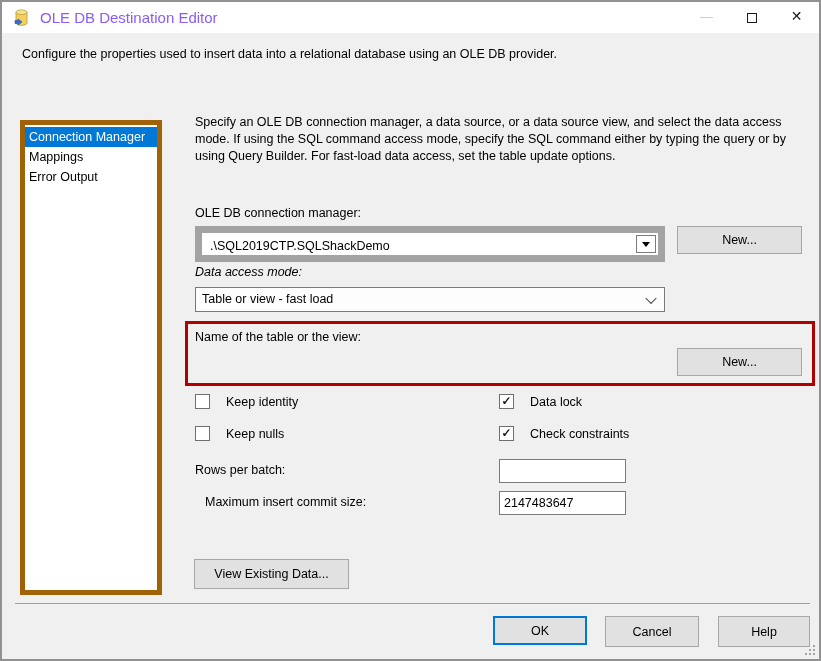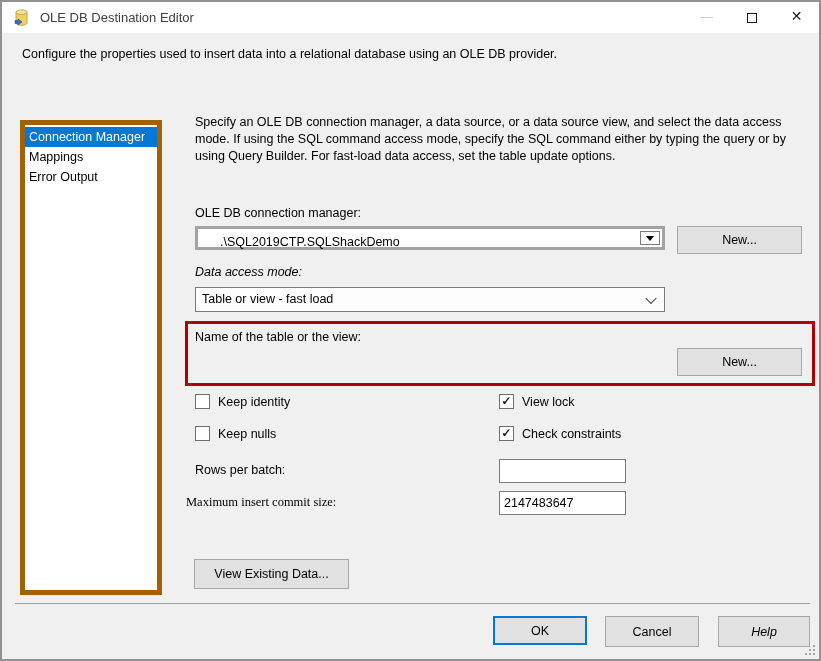--- a/index.html
+++ b/index.html
@@ -7,21 +7,21 @@
   .window {
     position:relative; width:821px; height:661px;
     background:#f0f0f0; border:2px solid #919191; overflow:hidden;
   }
   .titlebar {
     position:absolute; left:0; top:0; right:0; height:31px; background:#ffffff;
   }
   .title-icon { position:absolute; left:10px; top:6px; width:20px; height:20px; }
   .title-text {
     position:absolute; left:38px; top:0; height:31px; line-height:31px;
-    font-size:13px; color:#404040;
+    font-size:15px; color:#8b5cf6;
   }
   .win-btn {
     position:absolute; top:0; width:45px; height:31px; text-align:center;
     line-height:29px; font-size:13px; color:#1a1a1a; cursor:default;
   }
   .btn-min { right:90px; color:#c8c8c8; }
   .btn-max { right:45px; }
   .max-glyph { display:inline-block; width:10px; height:10px; border:1px solid #1a1a1a; vertical-align:middle; }
   .btn-close { right:0; font-size:14px; }
   .desc { position:absolute; left:20px; top:45px; font-size:12.5px; color:#000; }
@@ -31,22 +31,22 @@
     background:#ffffff; border:5px solid #a16207; padding-top:2px;
   }
   .list-item { height:20px; line-height:20px; padding-left:4px; font-size:12.5px; color:#000000; }
   .list-item.selected { background:#0078d7; color:#ffffff; width:calc(100% - 0px); }
 
   .instructions { position:absolute; left:193px; top:112px; width:620px; font-size:12.5px; line-height:17px; color:#000; }
 
   .field-label { position:absolute; font-size:12.5px; color:#000; }
 
   .combo-classic {
-    position:absolute; left:193px; width:470px; height:24px; background:#fff;
-    border:3px solid #a3a3a3; font-size:12.5px; line-height:26px; padding-left:22px; color:#000;
+    position:absolute; left:193px; width:470px; height:36px; background:#fff;
+    border:7px solid #a3a3a3; font-size:12.5px; line-height:26px; padding-left:8px; color:#000;
   }
   .combo-classic .arrow-btn {
     position:absolute; right:2px; top:2px; bottom:2px; width:20px; background:#fff;
     border:1px solid #7c7c7c; display:flex; align-items:center; justify-content:center;
   }
   .tri-down { width:0; height:0; border-left:4px solid transparent; border-right:4px solid transparent; border-top:5px solid #000; }
 
   .combo-flat {
     position:absolute; left:193px; width:470px; background:#fdfdfd;
     border:1px solid #7a7a7a; font-size:12.5px; padding-left:6px; color:#000;
@@ -61,21 +61,21 @@
   .push-btn {
     position:absolute; background:#e1e1e1; border:1px solid #a7a7a7;
     font-size:12.5px; color:#000; display:flex; align-items:center; justify-content:center;
     font-family:"Liberation Sans", sans-serif;
   }
   .highlight-rect {
     position:absolute; left:183px; top:319px; width:630px; height:65px;
     border:3px solid #b00000; pointer-events:none;
   }
 
-  .checkbox-row { position:absolute; display:flex; align-items:center; font-size:12.5px; color:#000; }
+  .checkbox-row { position:absolute; display:flex; align-items:center; font-size:12.5px; color:#000;gap:8px; }
   .checkbox {
     width:15px; height:15px; background:#fff; border:1px solid #6e6e6e; margin-right:8px;
     font-size:12px; line-height:13px; text-align:center; color:#1a1a1a; font-weight:bold;
   }
   .text-input {
     position:absolute; width:127px; height:24px; background:#fff; border:1px solid #7a7a7a;
     font-size:12.5px; padding:0 4px; font-family:"Liberation Sans", sans-serif; color:#000;
   }
   .separator { position:absolute; left:13px; top:601px; width:795px; height:1px; background:#a0a0a0; }
 
@@ -129,43 +129,43 @@
 
   <div class="field-label" style="left:193px; top:328px;">Name of the table or the view:</div>
   <button class="push-btn" style="left:675px; top:346px; width:125px; height:28px;">New...</button>
 
   <div class="checkbox-row" style="left:193px; top:392px;">
     <span class="checkbox"></span>
     <span>Keep identity</span>
   </div>
   <div class="checkbox-row" style="left:497px; top:392px;">
     <span class="checkbox">✓</span>
-    <span>View lock</span>
+    <span>Data lock</span>
   </div>
   <div class="checkbox-row" style="left:193px; top:424px;">
     <span class="checkbox"></span>
     <span>Keep nulls</span>
   </div>
   <div class="checkbox-row" style="left:497px; top:424px;">
     <span class="checkbox">✓</span>
     <span>Check constraints</span>
   </div>
 
   <div class="field-label" style="left:193px; top:461px;">Rows per batch:</div>
   <input class="text-input" style="left: 497px; top: 457px;" value="">
 
-  <div class="field-label" style="left:184px; top:493px;font-family:Liberation Serif, serif;">Maximum insert commit size:</div>
+  <div class="field-label" style="left:203px; top:493px;">Maximum insert commit size:</div>
   <input class="text-input" style="left: 497px; top: 489px;" value="2147483647">
 
   <button class="push-btn" style="left:192px; top:557px; width:155px; height:30px;">View Existing Data...</button>
 
   <div class="separator"></div>
   <button class="push-btn ok-btn" style="left:491px; top:614px; width:94px; height:29px;text-align:right;">OK</button>
   <button class="push-btn" style="left:603px; top:614px; width:94px; height:31px;">Cancel</button>
-  <button class="push-btn" style="left:716px; top:614px; width:92px; height:31px;font-style:italic;">Help</button>
+  <button class="push-btn" style="left:716px; top:614px; width:92px; height:31px;">Help</button>
 
   <div class="grip">
     <span style="right:0; bottom:8px;"></span>
     <span style="right:0; bottom:4px;"></span>
       <span style="right:4px; bottom:4px;"></span>
     <span style="right:0; bottom:0;"></span>
       <span style="right:4px; bottom:0;"></span>
       <span style="right:8px; bottom:0;"></span>
   </div>
 </div>

